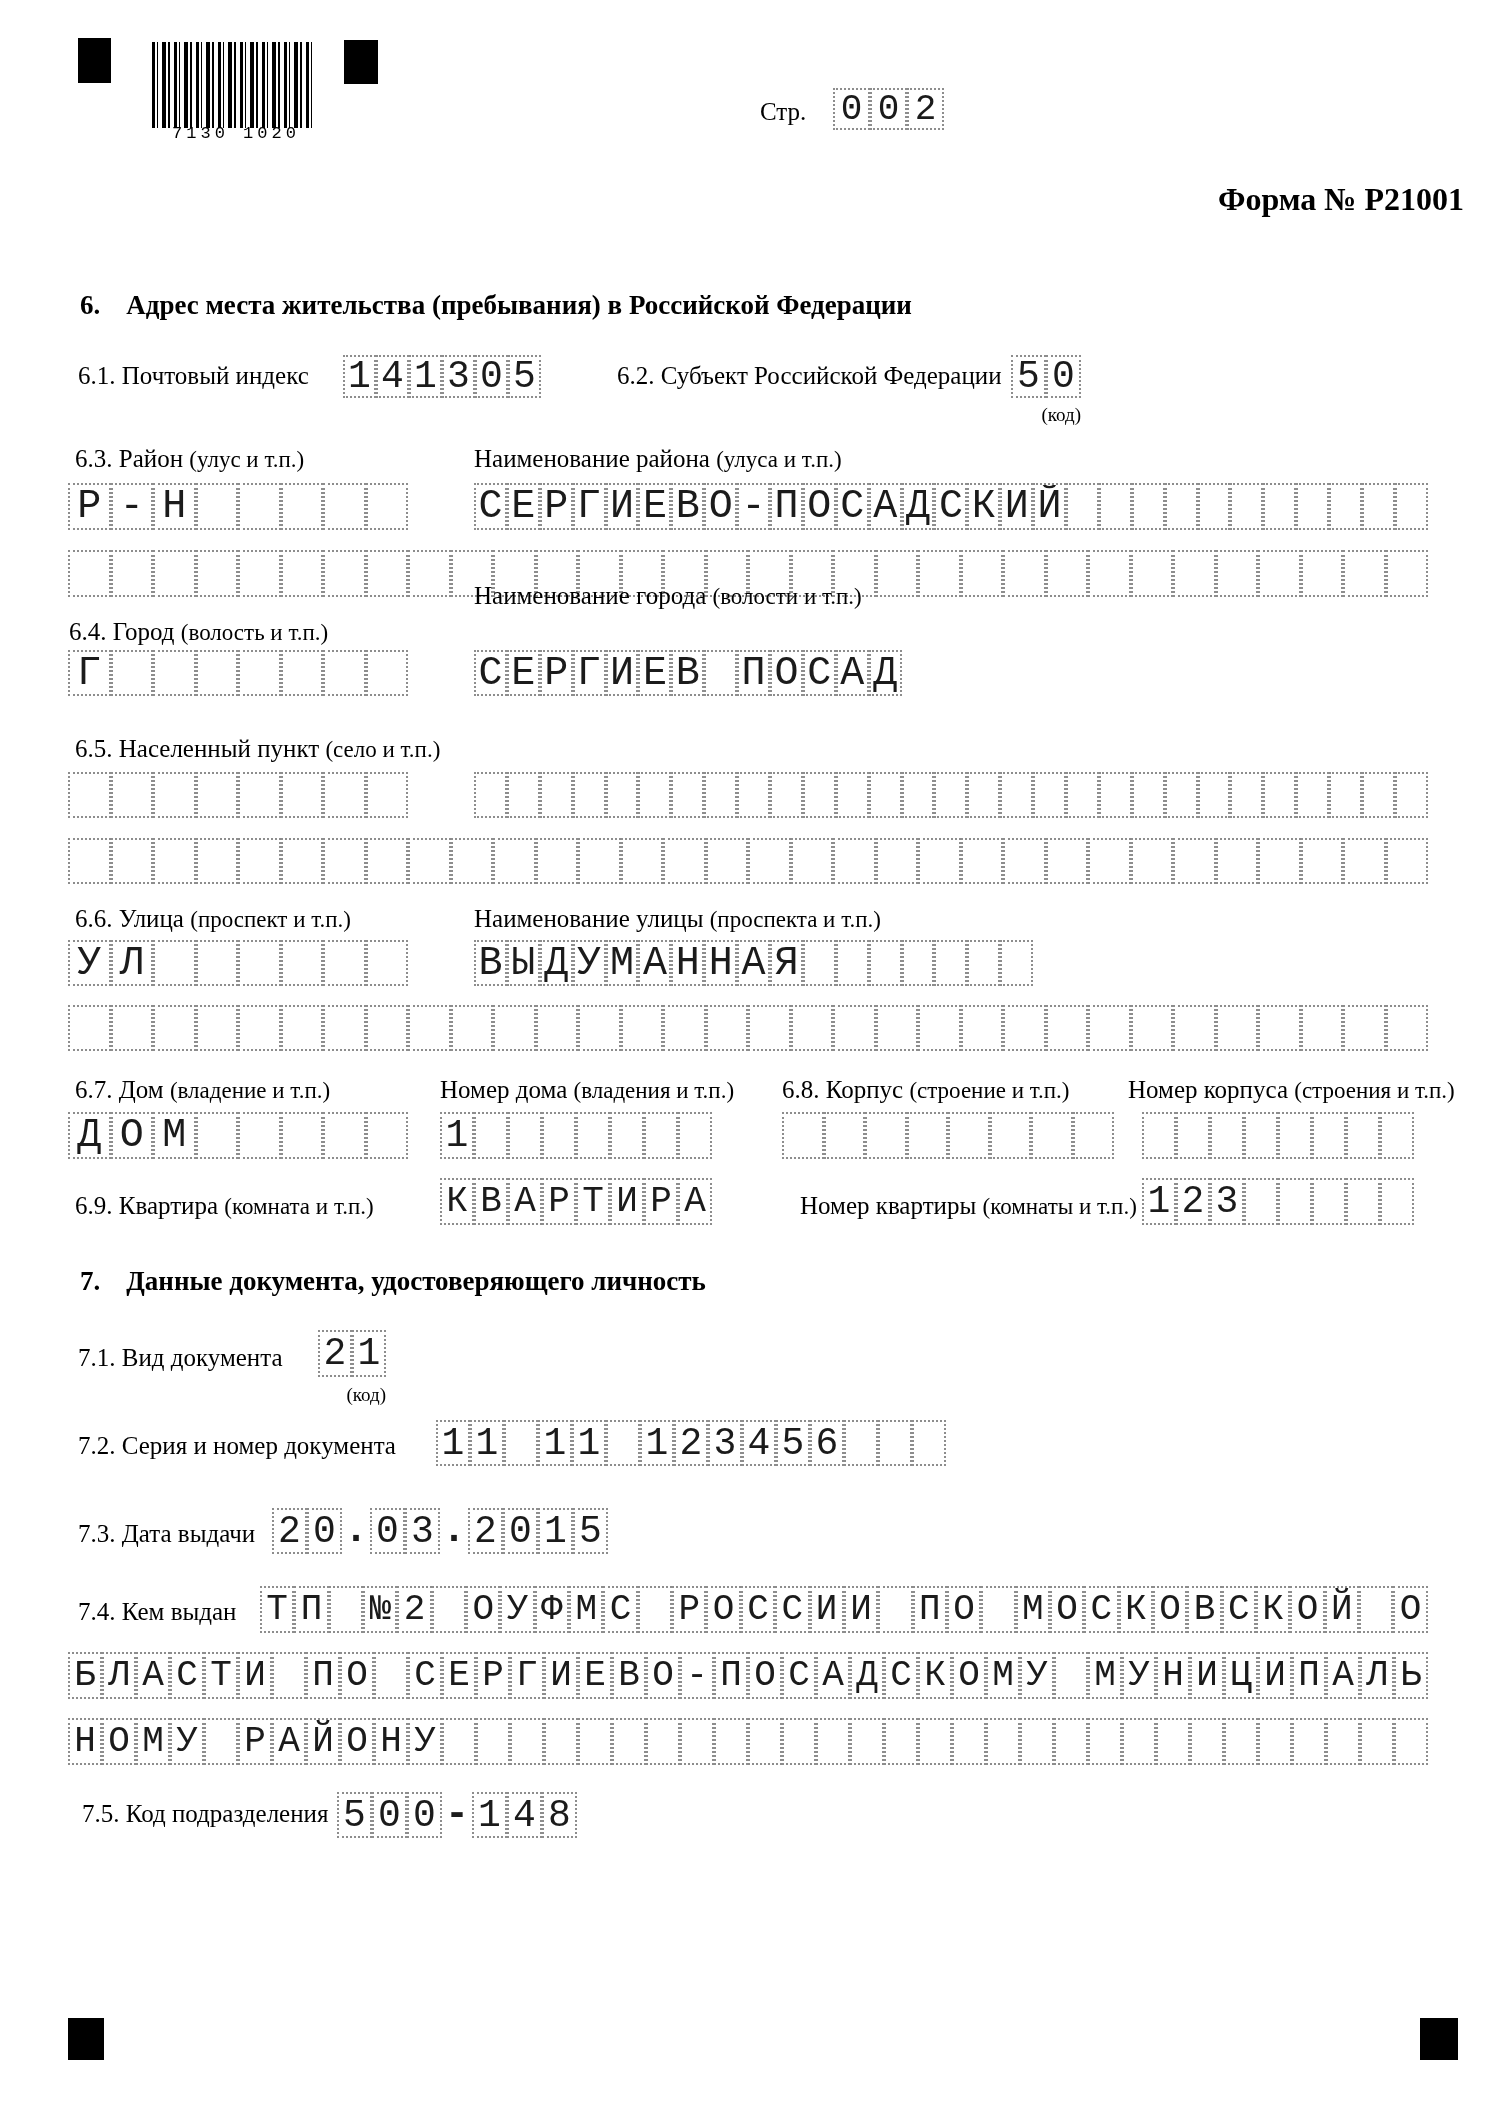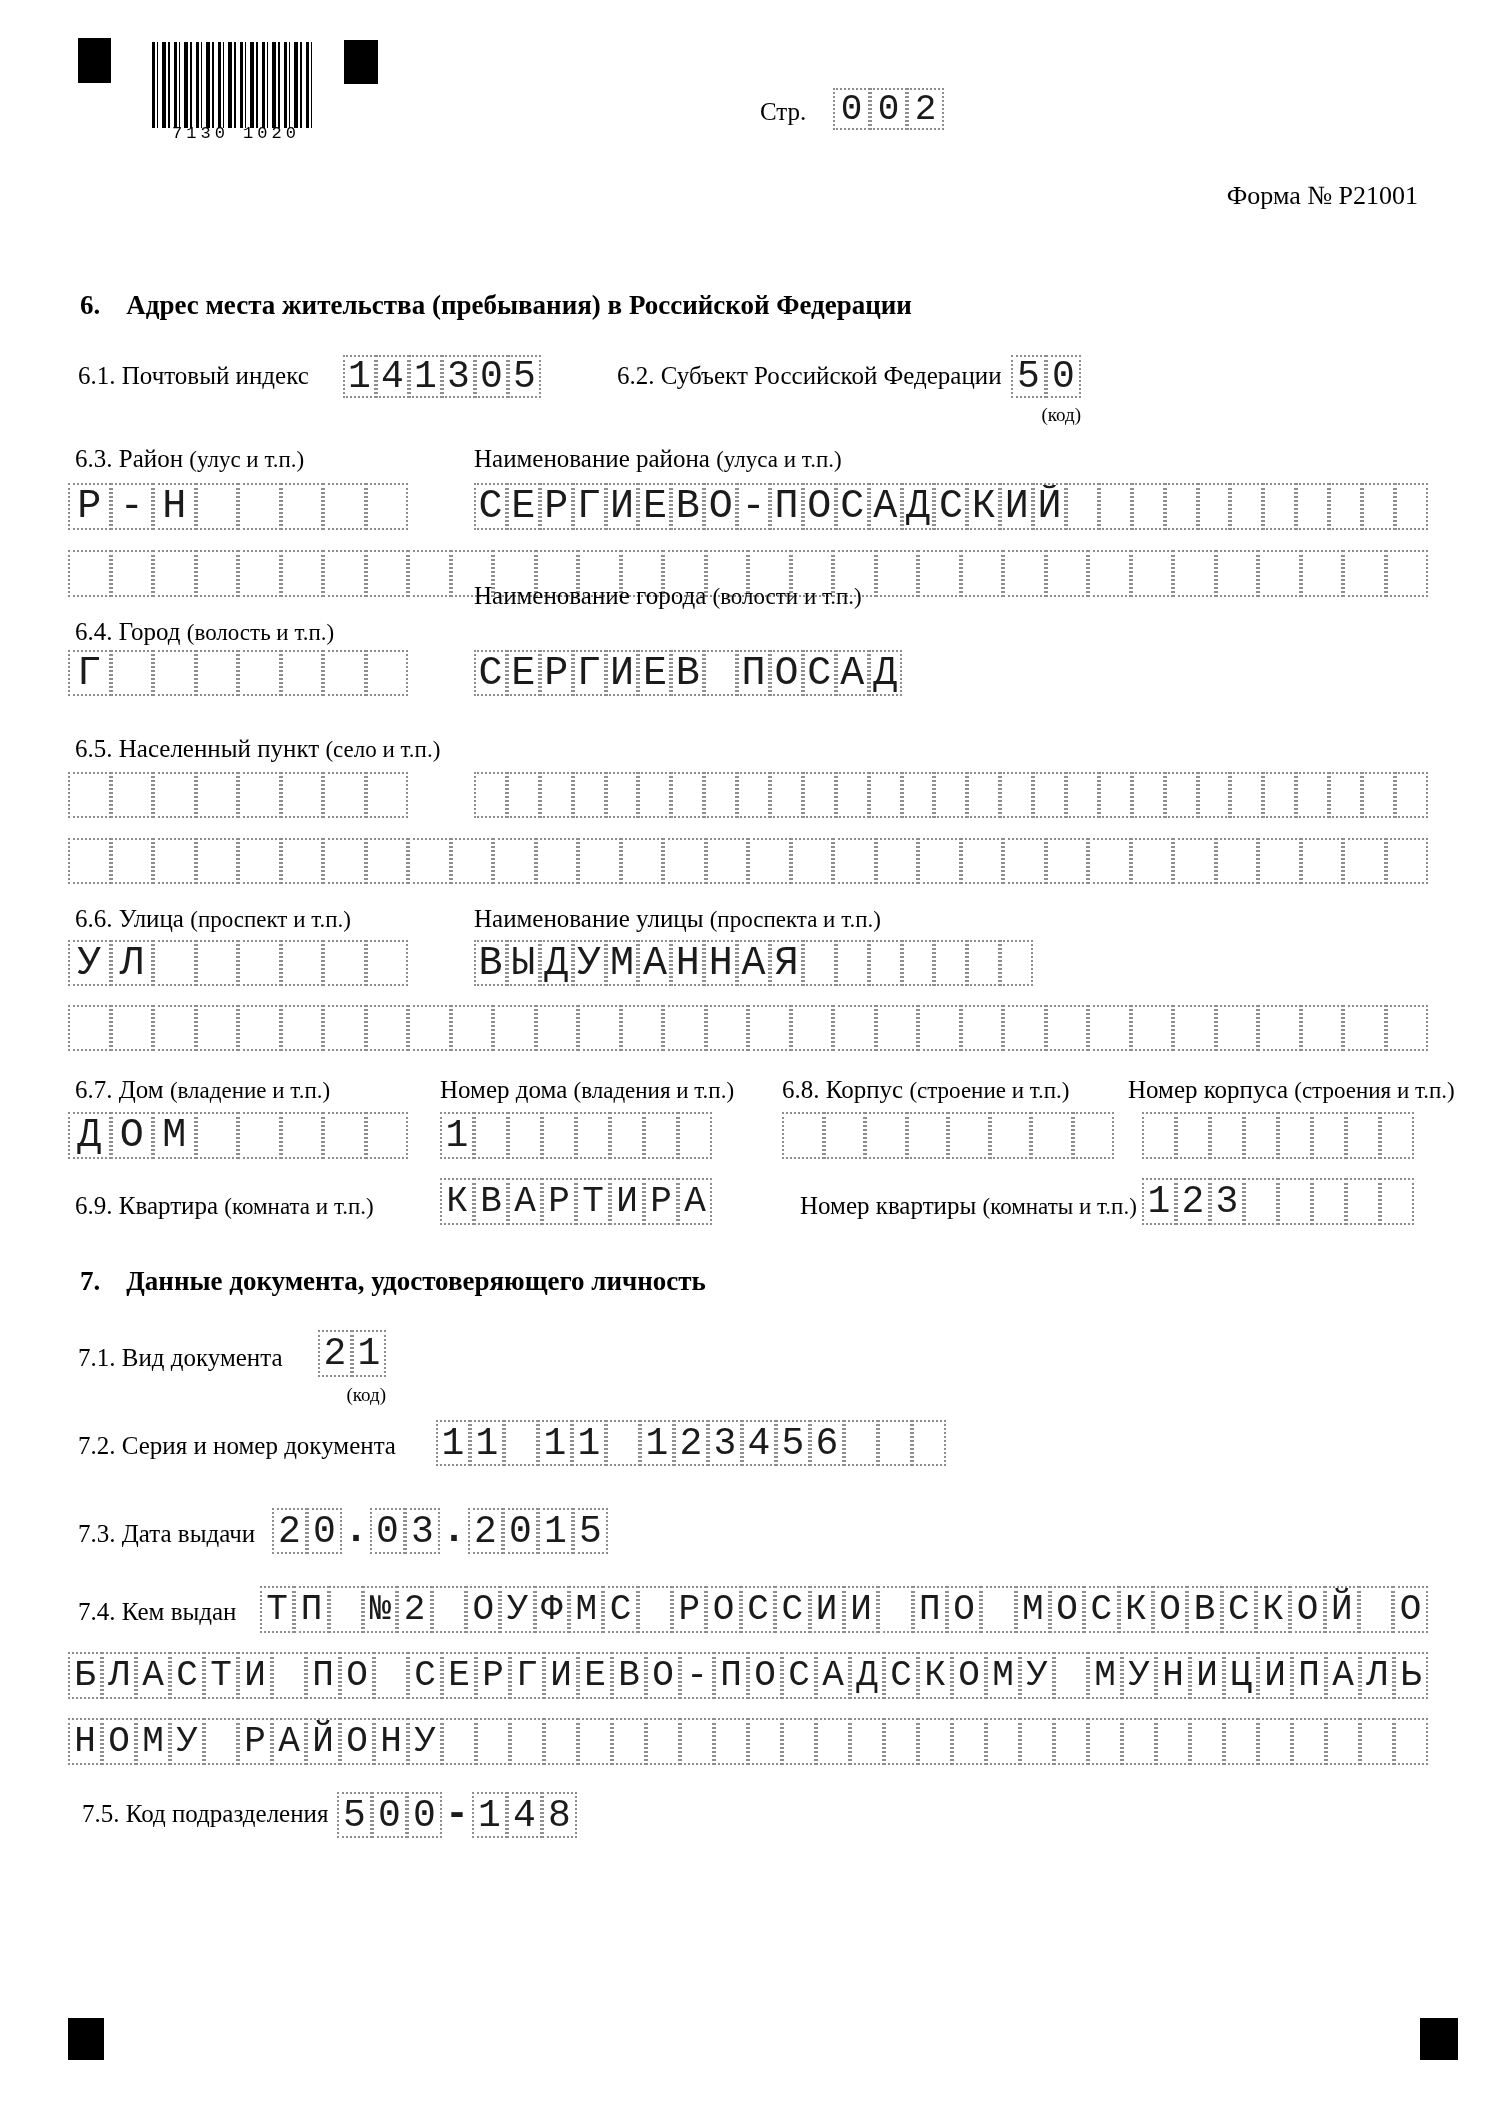--- a/index.html
+++ b/index.html
@@ -15,22 +15,22 @@
         border:2px dotted #8d8d8d;display:flex;align-items:center;justify-content:center;
         font-family:"Liberation Mono",monospace;font-size:var(--fs,40px);color:#1b1b1b;
         flex:0 0 auto;overflow:hidden;}
   .sep{align-self:flex-end;width:28px;text-align:center;font-family:"Liberation Mono",monospace;
        font-size:40px;font-weight:bold;color:#1b1b1b;padding-bottom:2px;}
   .caption{position:absolute;font-size:19px;text-align:right;}
   .barcode{position:absolute;left:152px;top:42px;width:164px;height:86px;
      background:repeating-linear-gradient(90deg,#000 0 3px,#fff 3px 5px,#000 5px 6px,#fff 6px 10px,#000 10px 14px,#fff 14px 16px,#000 16px 18px,#fff 18px 22px);}
   .barcode-digits{position:absolute;left:148px;top:124px;width:176px;text-align:center;
      font-family:"Liberation Mono",monospace;font-size:17px;letter-spacing:4px;color:#000;white-space:nowrap;}
-  .forma{position:absolute;left:1018px;top:181px;width:400px;text-align:right;
-     font-weight:normal;font-size:26px;white-space:nowrap;}
+  .forma{position:absolute;left:1064px;top:181px;width:400px;text-align:right;
+     font-weight:bold;font-size:32px;white-space:nowrap;}
   .strlabel{position:absolute;left:760px;top:98px;font-size:25px;}
 </style>
 </head>
 <body>
 
 <div id="page">
 
   <div class="mark" style="left:78px;top:38px;width:33px;height:45px;"></div>
   <div class="barcode"></div>
   <div class="barcode-digits">7130 1020</div>
@@ -143,21 +143,21 @@
       <span class="cell"></span>
       <span class="cell"></span>
       <span class="cell"></span>
       <span class="cell"></span>
       <span class="cell"></span>
       <span class="cell"></span>
       <span class="cell"></span>
       <span class="cell"></span>
     </div>
 
-  <div class="lbl" style="left:75px;top:618px;">
+  <div class="lbl" style="left:69px;top:618px;">
     <span>6.4. Город</span>
     <span class="paren">(волость и т.п.)</span>
   </div>
   <div class="lbl" style="left:474px;top:582px;">
     <span>Наименование города</span>
     <span class="paren">(волости и т.п.)</span>
   </div>
   <div class="cells" style="left:68px;top:650px;--cw:42.5px;--ch:46px;">
       <span class="cell">Г</span>
       <span class="cell"></span>

